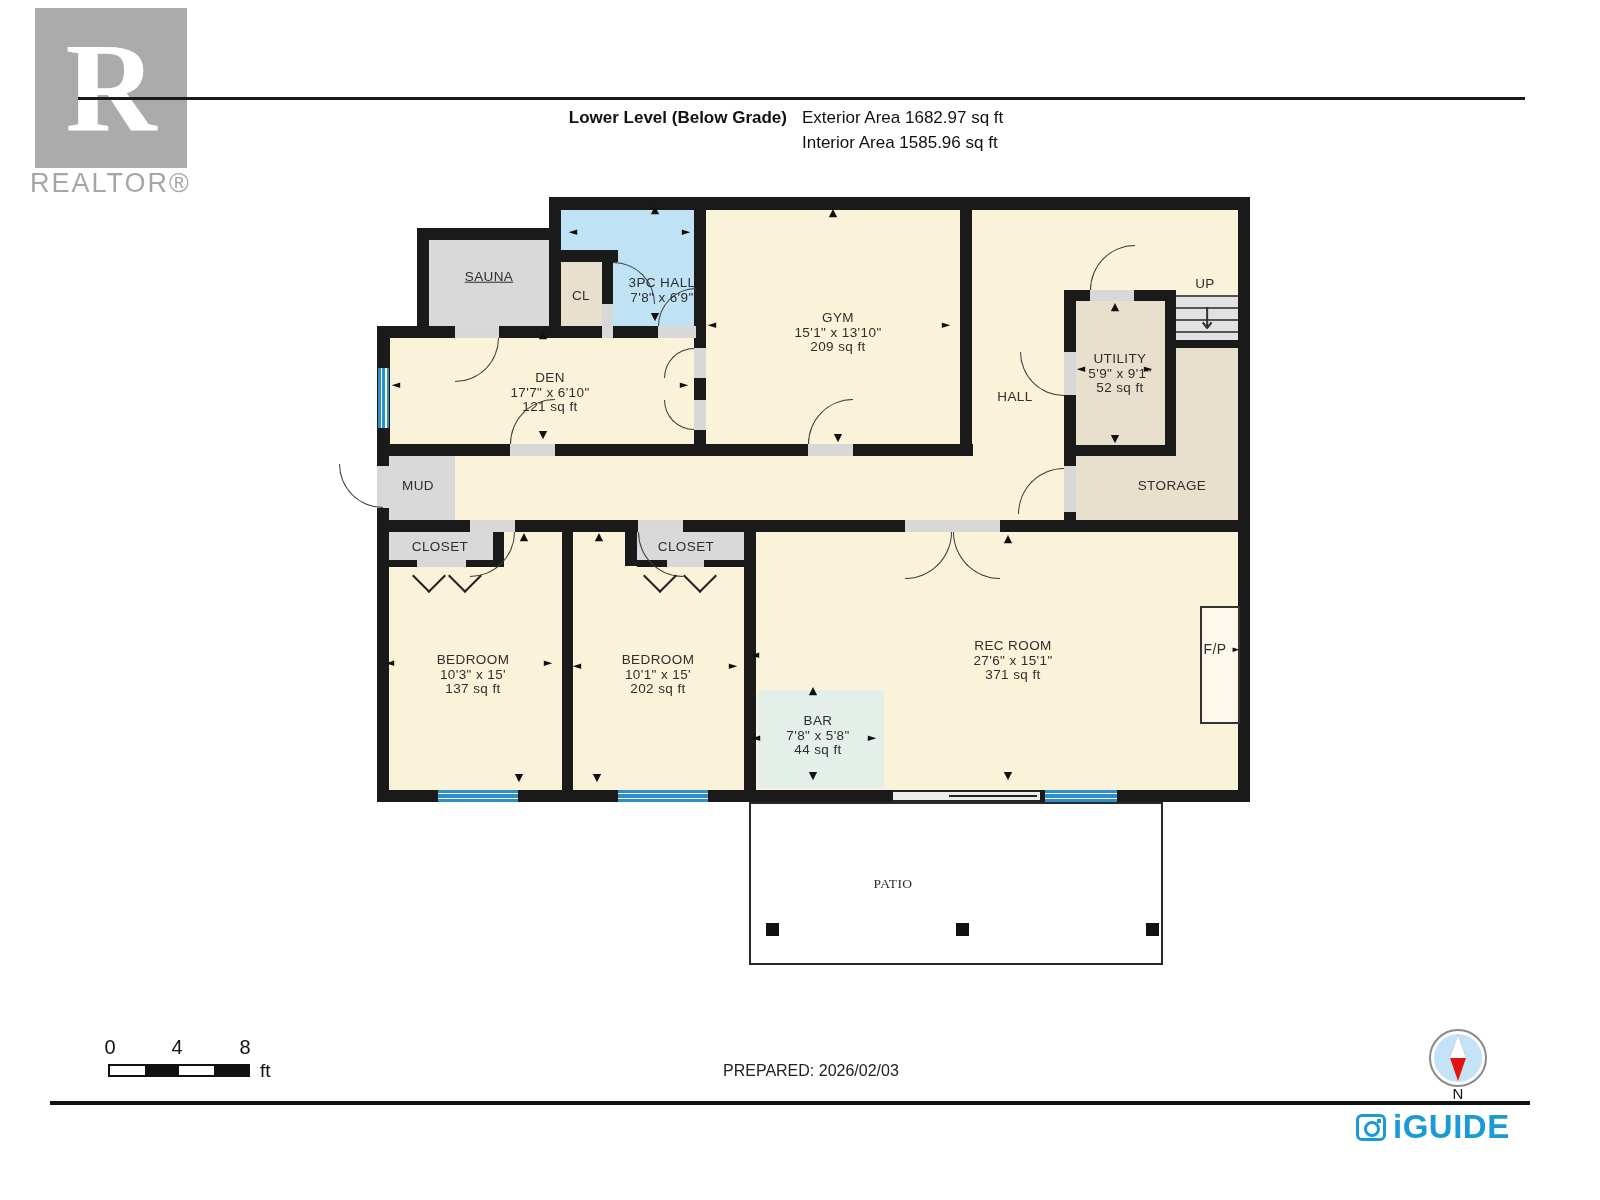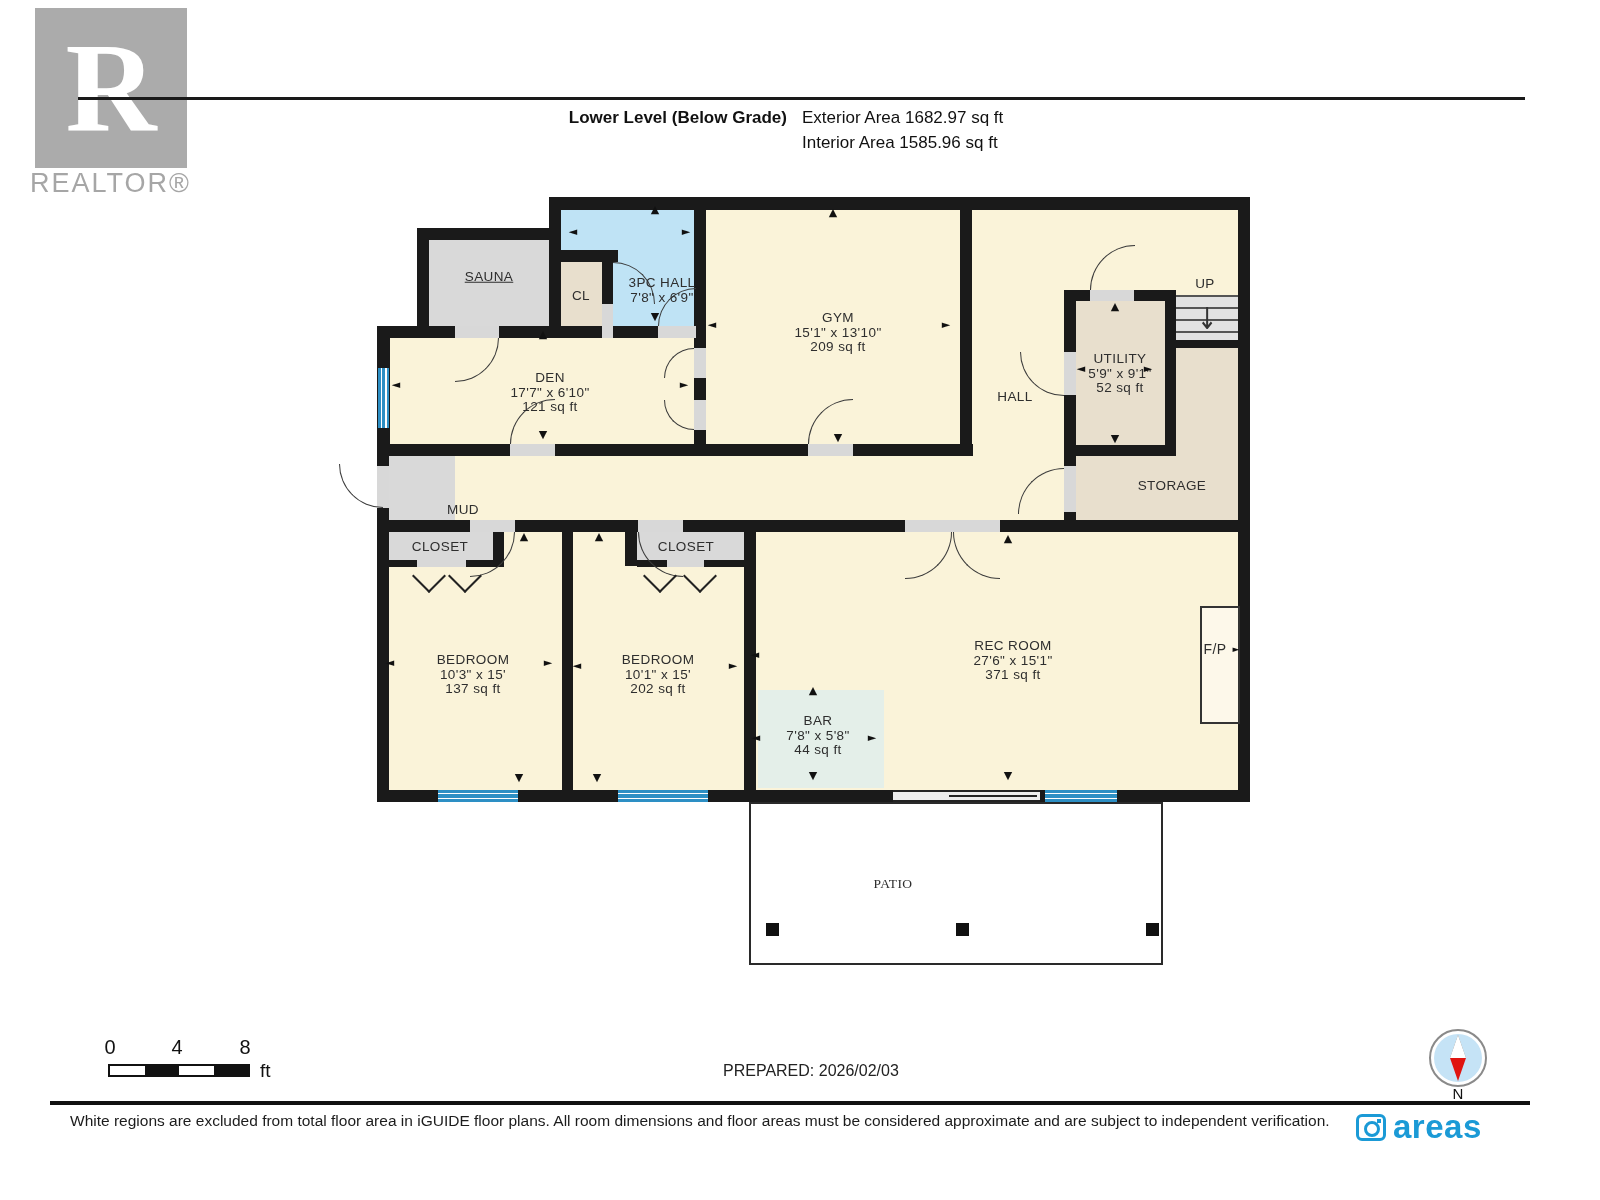--- a/index.html
+++ b/index.html
@@ -222,21 +222,21 @@
       <div>UP</div>
     </div>
   <div class="rl" style="left:1120px;top:374px;">
     <div>UTILITY</div>
     <div>5'9" x 9'1"</div>
     <div>52 sq ft</div>
   </div>
   <div class="rl" style="left:1172px;top:486px;">
       <div>STORAGE</div>
     </div>
-  <div class="rl" style="left:418px;top:510px;margin-left:45px;">
+  <div class="rl" style="left:418px;top:486px;">
       <div>MUD</div>
     </div>
   <div class="rl" style="left:440px;top:547px;">
       <div>CLOSET</div>
     </div>
   <div class="rl" style="left:686px;top:547px;">
       <div>CLOSET</div>
     </div>
   <div class="rl" style="left:473px;top:675px;">
     <div>BEDROOM</div>
@@ -311,19 +311,18 @@
   <div class="prepared">PREPARED: 2026/02/03</div>
 
   <div class="compass">
     <i class="disc" style="position:absolute;"></i>
     <i class="nup"></i>
     <i class="ndown"></i>
   </div>
   <div class="nlabel">N</div>
 
   <div class="fline"></div>
-  <div class="disclaimer">White regions are excluded from total floor area in iGUIDE floor plans. All room dimensions and floor areas must be considered approximate and are subject to independent verification.</div>
   <div class="ig">
     <i class="ig-icon"></i>
-    <span class="ig-text">areas</span>
+    <span class="ig-text">iGUIDE</span>
   </div>
 
 </div>
 
 </body></html>

